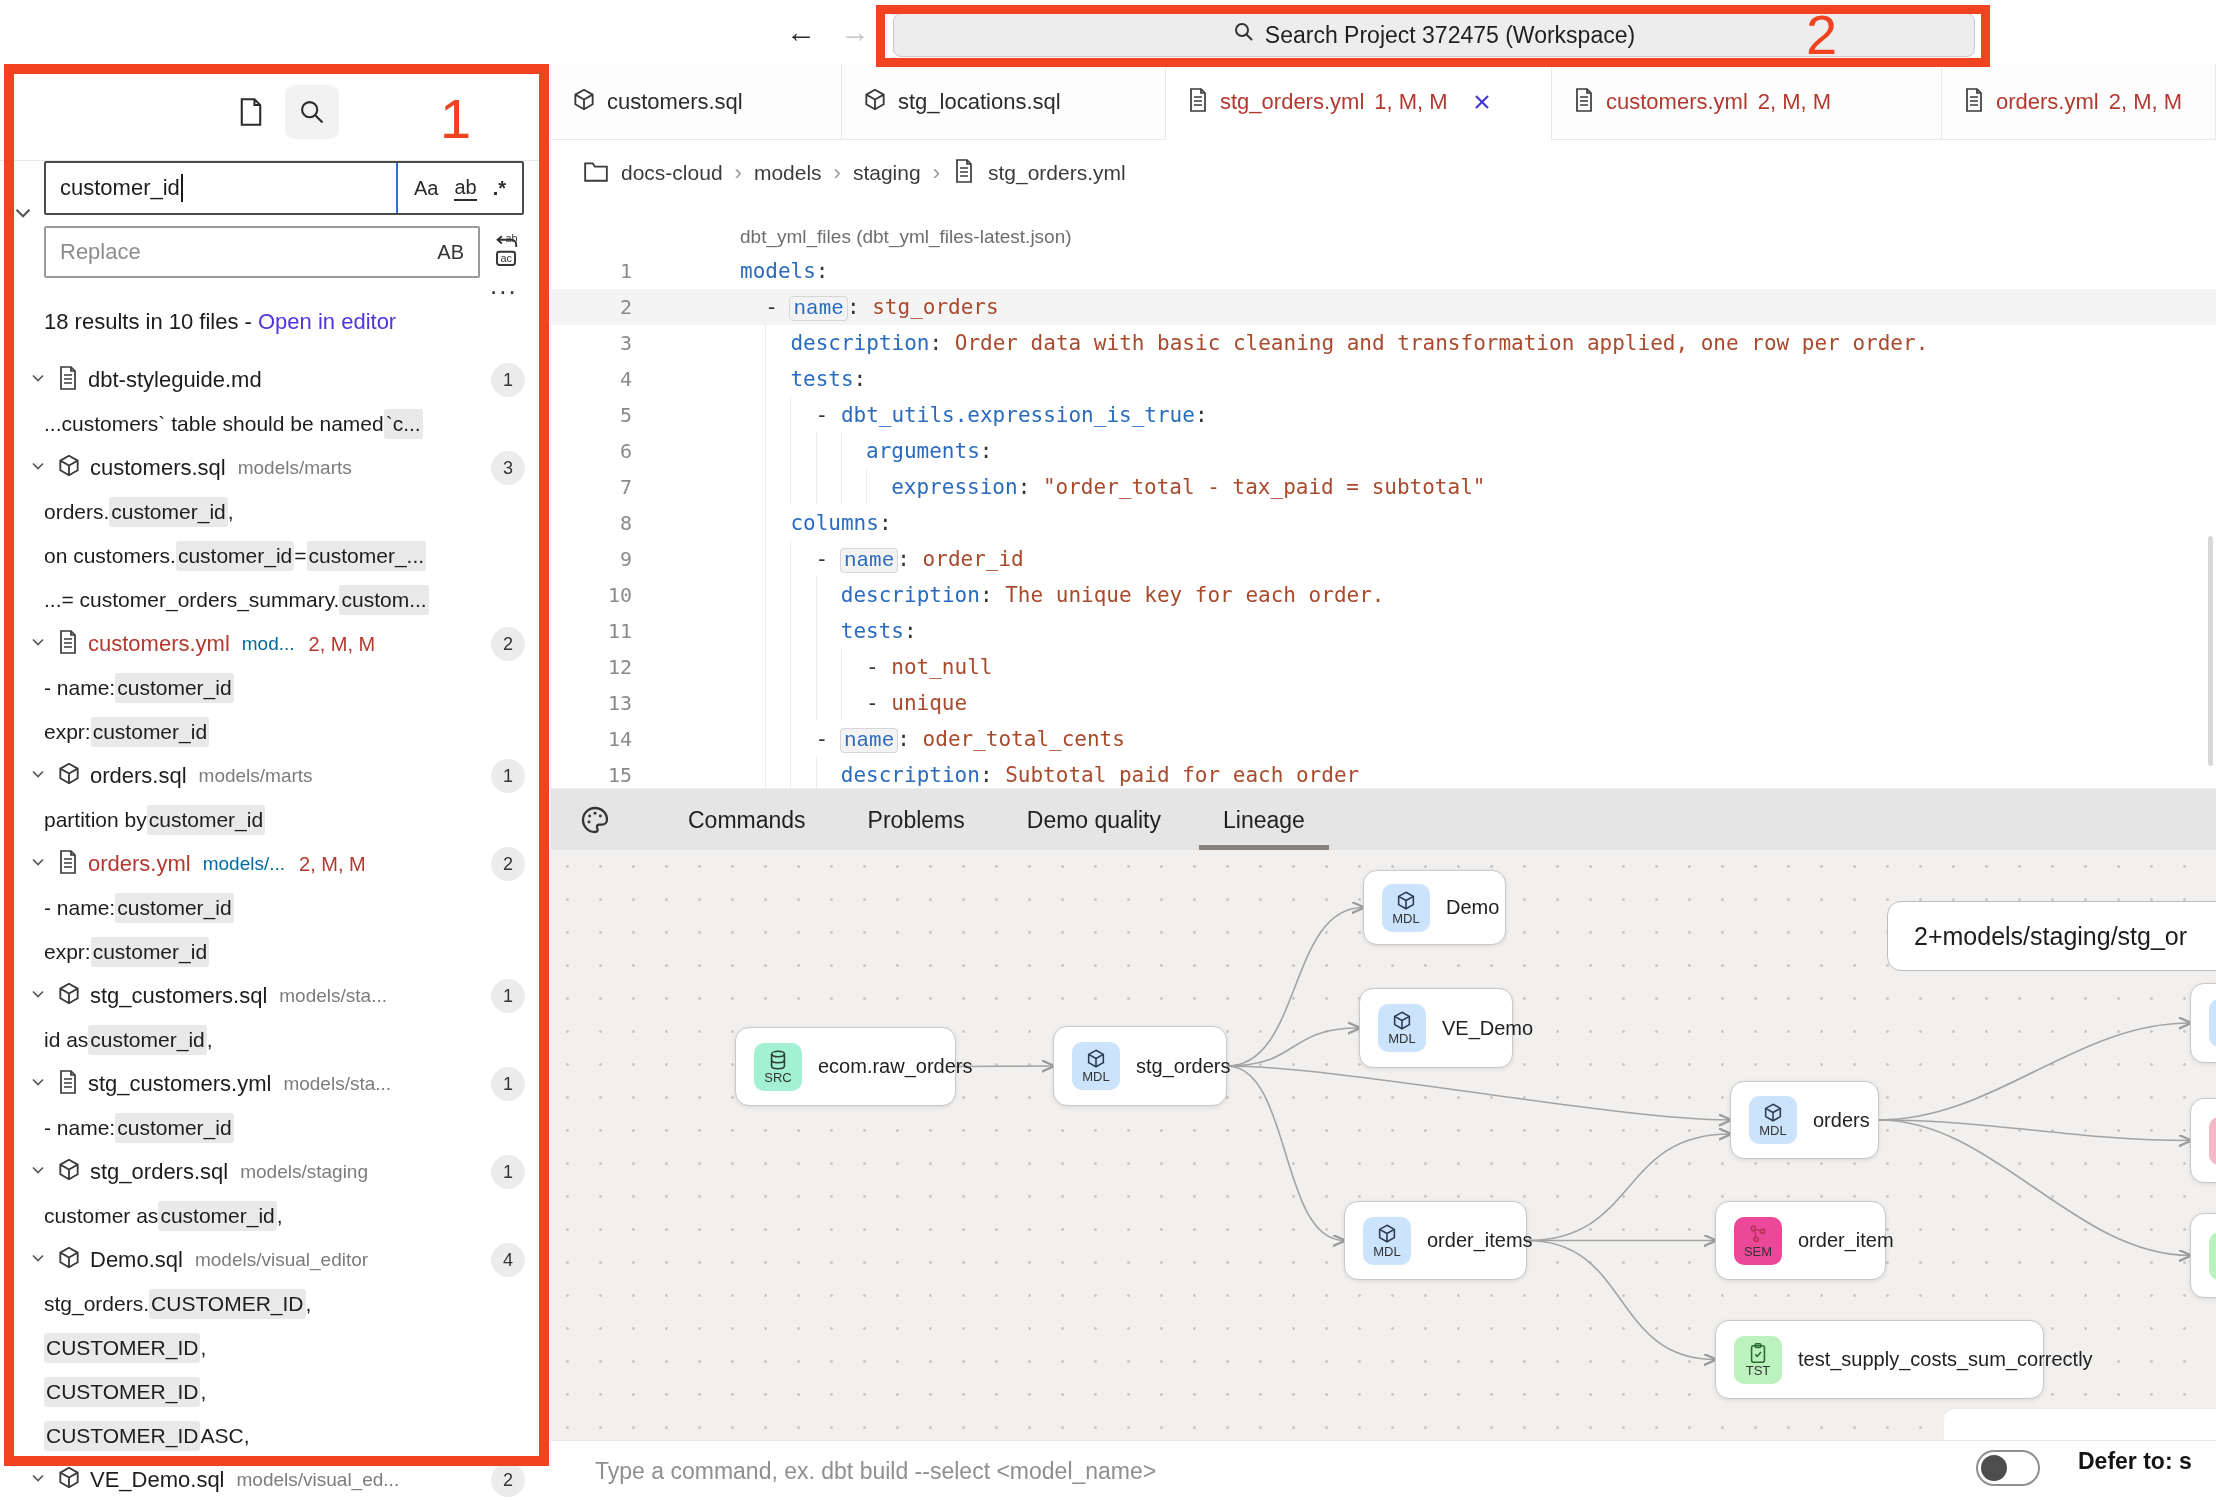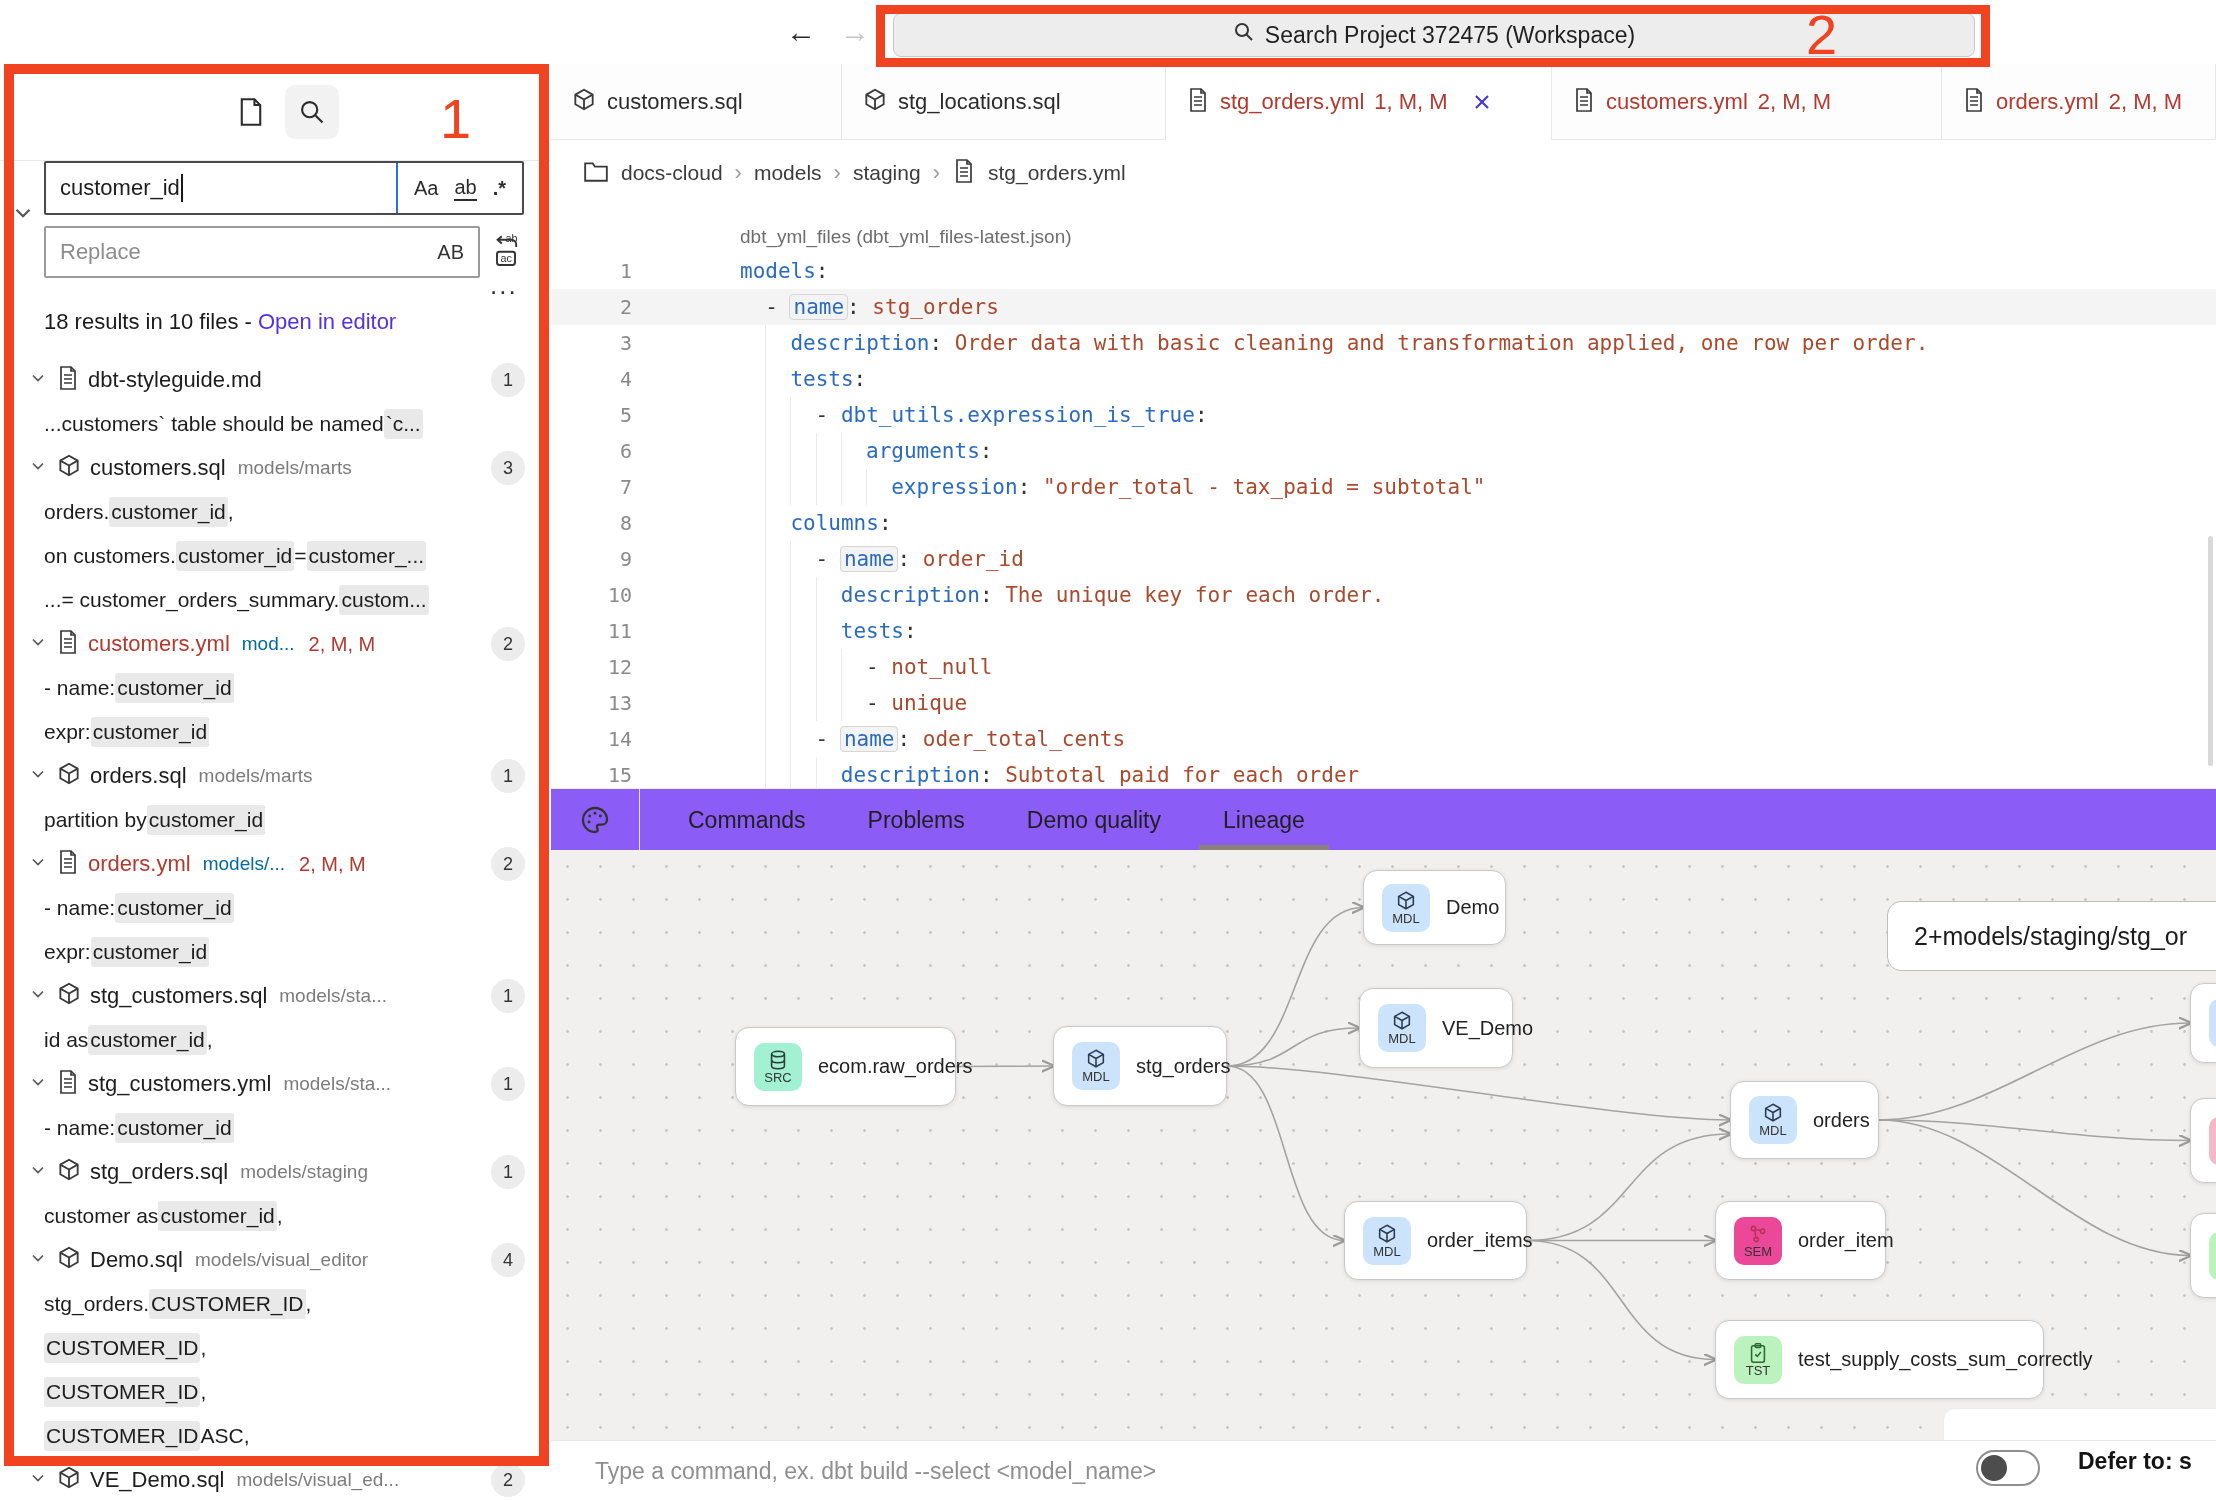--- a/index.html
+++ b/index.html
@@ -53,24 +53,24 @@
   
   #editor{left:551px;top:206px;width:1665px;height:582px;overflow:hidden;background:#fff;}
   #schemalabel{position:absolute;left:189px;top:20px;font-size:19px;color:#6e6e6e;}
   #codelines{position:absolute;left:0;top:47px;width:1665px;}
   .cline{position:relative;height:36px;font-family:"DejaVu Sans Mono",monospace;font-size:21px;line-height:36px;white-space:pre;}
   .cline.cur{background:#f4f4f4;}
   .gut{position:absolute;left:0;top:0;width:81px;text-align:right;color:#8a8a8a;font-size:20px;}
   .ctext{position:absolute;left:189px;top:0;}
   .guide{position:absolute;top:0;bottom:0;width:1px;background:#ebebeb;}
   .key{color:#2a6bbf;} .val{color:#a94a2d;} .p{color:#333;}
-  .kbox{background:#f3f3f3;border:1px solid #d6d6d6;border-radius:4px;padding:0 3px;margin:0 -1px;}
+  .kbox{background:#f3f3f3;border:1px solid #d6d6d6;border-radius:4px;padding:0 3px;margin:0 -1px;font-family:Liberation Mono, monospace;}
   #edscroll{position:absolute;right:3px;top:330px;width:5px;height:230px;background:#d8d8d8;border-radius:3px;}
   
-  #panelhead{left:551px;top:788px;width:1665px;height:62px;background:#8b5cf6;border-top:1px solid #ededed;display:flex;align-items:center;}
+  #panelhead{left:551px;top:788px;width:1665px;height:62px;background:#e5e5e5;border-top:1px solid #ededed;display:flex;align-items:center;}
   #palette{width:88px;display:flex;justify-content:center;align-items:center;height:62px;border-right:1px solid #e5e5e5;}
   #ptabs{display:flex;gap:62px;padding-left:48px;}
   .ptab{position:relative;font-size:23px;color:#1f1f1f;height:62px;display:flex;align-items:center;}
   .ptab.active:after{content:"";position:absolute;left:-24px;right:-24px;bottom:0;height:6px;background:#8a8178;}
   
   #canvas{left:551px;top:850px;width:1665px;height:590px;overflow:hidden;background:#f1f0ef;
       background-image:radial-gradient(circle,#c9c7c5 1.3px,transparent 1.5px);background-size:33px 33px;}
   #edges{position:absolute;left:0;top:0;}
   .node{position:absolute;background:#fff;border:1px solid #c9c9c9;border-radius:14px;
       box-shadow:0 1px 4px rgba(0,0,0,.10);display:flex;align-items:center;padding-left:18px;gap:16px;box-sizing:border-box;}

